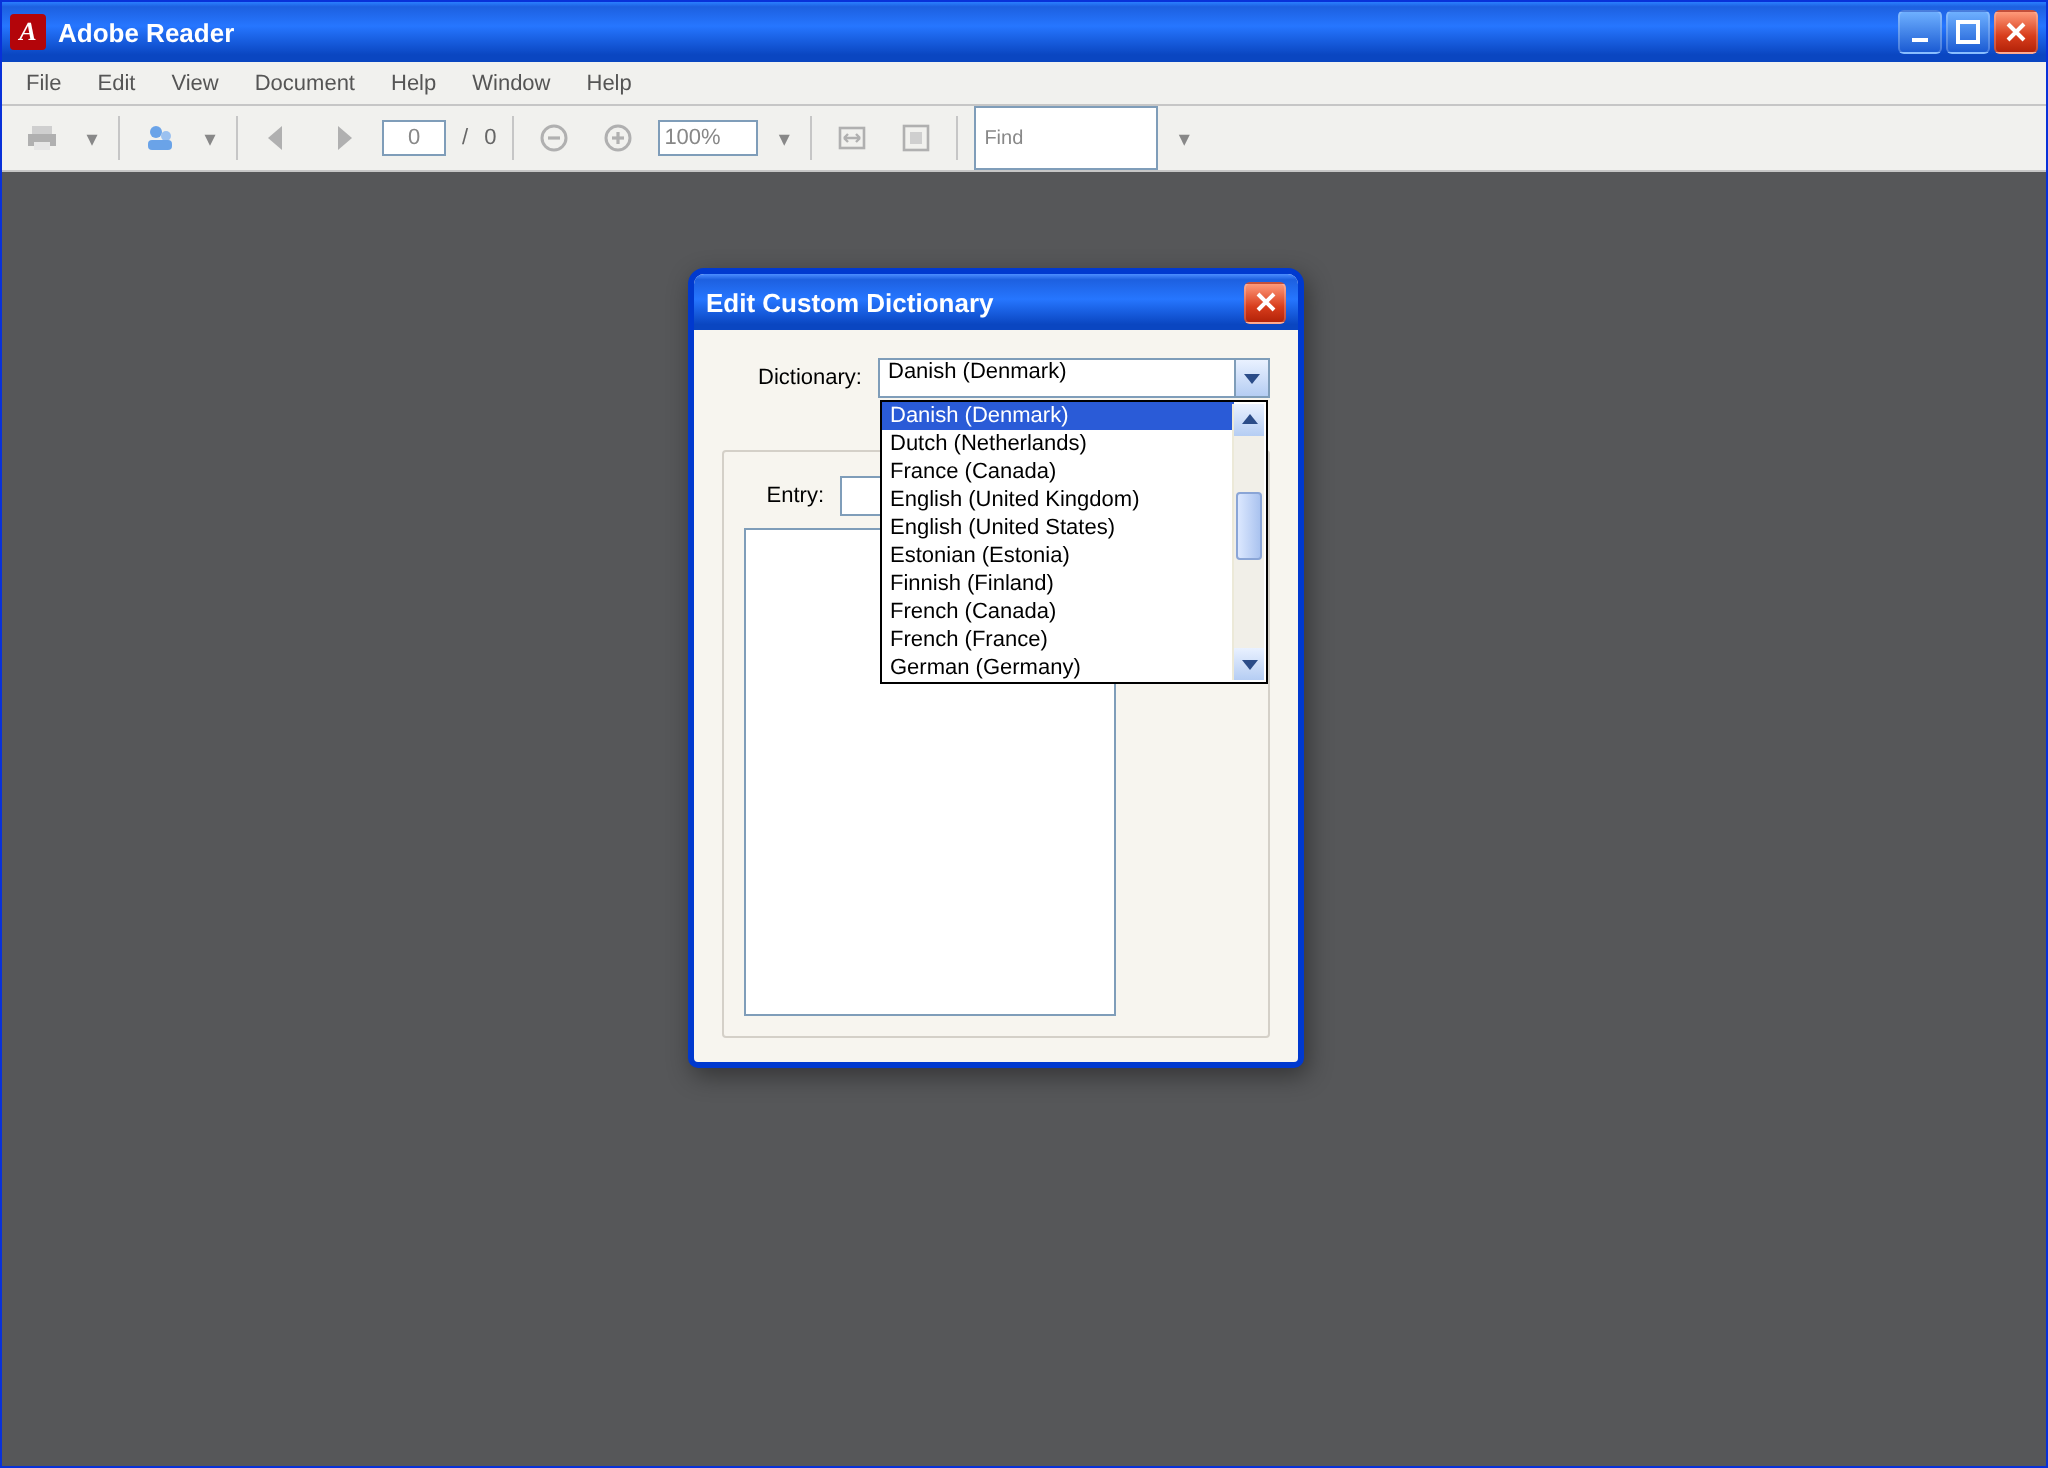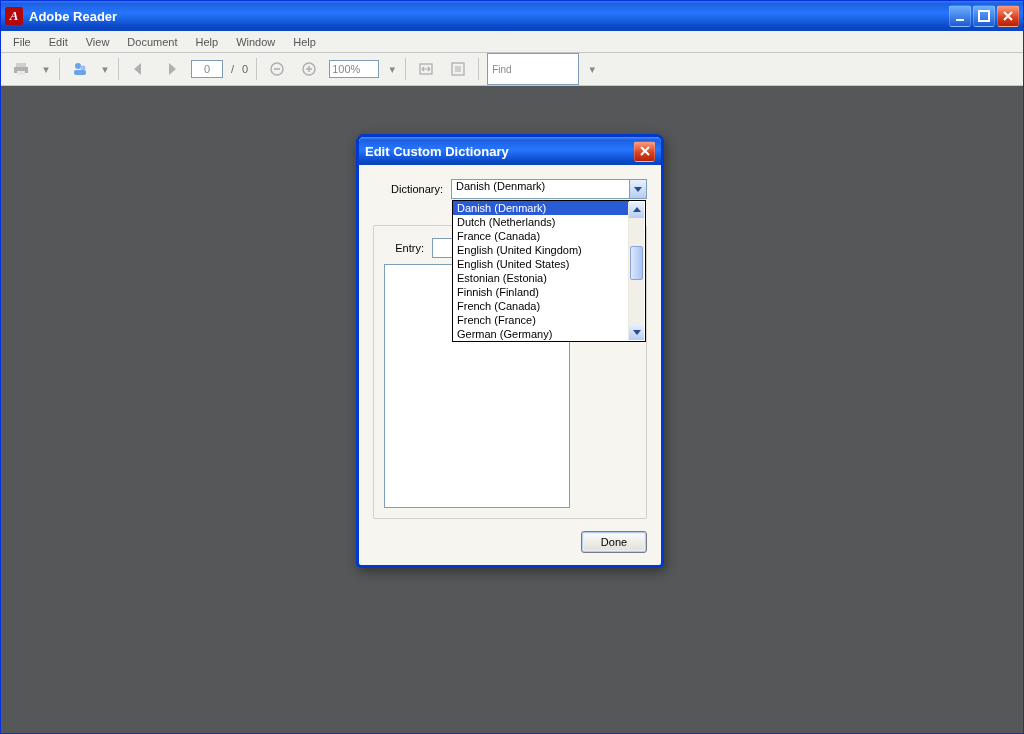--- a/index.html
+++ b/index.html
@@ -82,21 +82,21 @@
   .find-input{
     width:92px; height:32px; border:1px solid var(--field-border); background:#fff;
     font-size:10px; color:#888; padding:0 4px;
   }
   
   .docarea { flex:1; background:var(--doc-bg); position:relative; }
 
   
   .dialog {
     position:absolute;
-    left:356px; top:134px;   
+    left:344px; top:134px;   
     width:308px;
     background:var(--dialog-bg);
     border:3px solid var(--dialog-border);
     border-radius:8px 8px 5px 5px;
     box-shadow:2px 4px 12px #0006;
     font-size:11px;
   }
   .dlg-title {
     height:28px;
     background:linear-gradient(to bottom,#4b8dff 0%, #1d60e0 10%, #2676ff 45%, #0a46c1 90%);
@@ -327,19 +327,16 @@
       </div>
 
       <div class="groupbox">
         <div class="row" style="margin-bottom:4px;">
           <label style="width:40px;">Entry:</label>
           <div class="entry-field"></div>
         </div>
         <div class="listbox"></div>
       </div>
 
-      <div class="done-row">
-        <button class="xp-button">Done</button>
-      </div>
     </div>
   </div>
 
 </div>
 
 </body></html>

